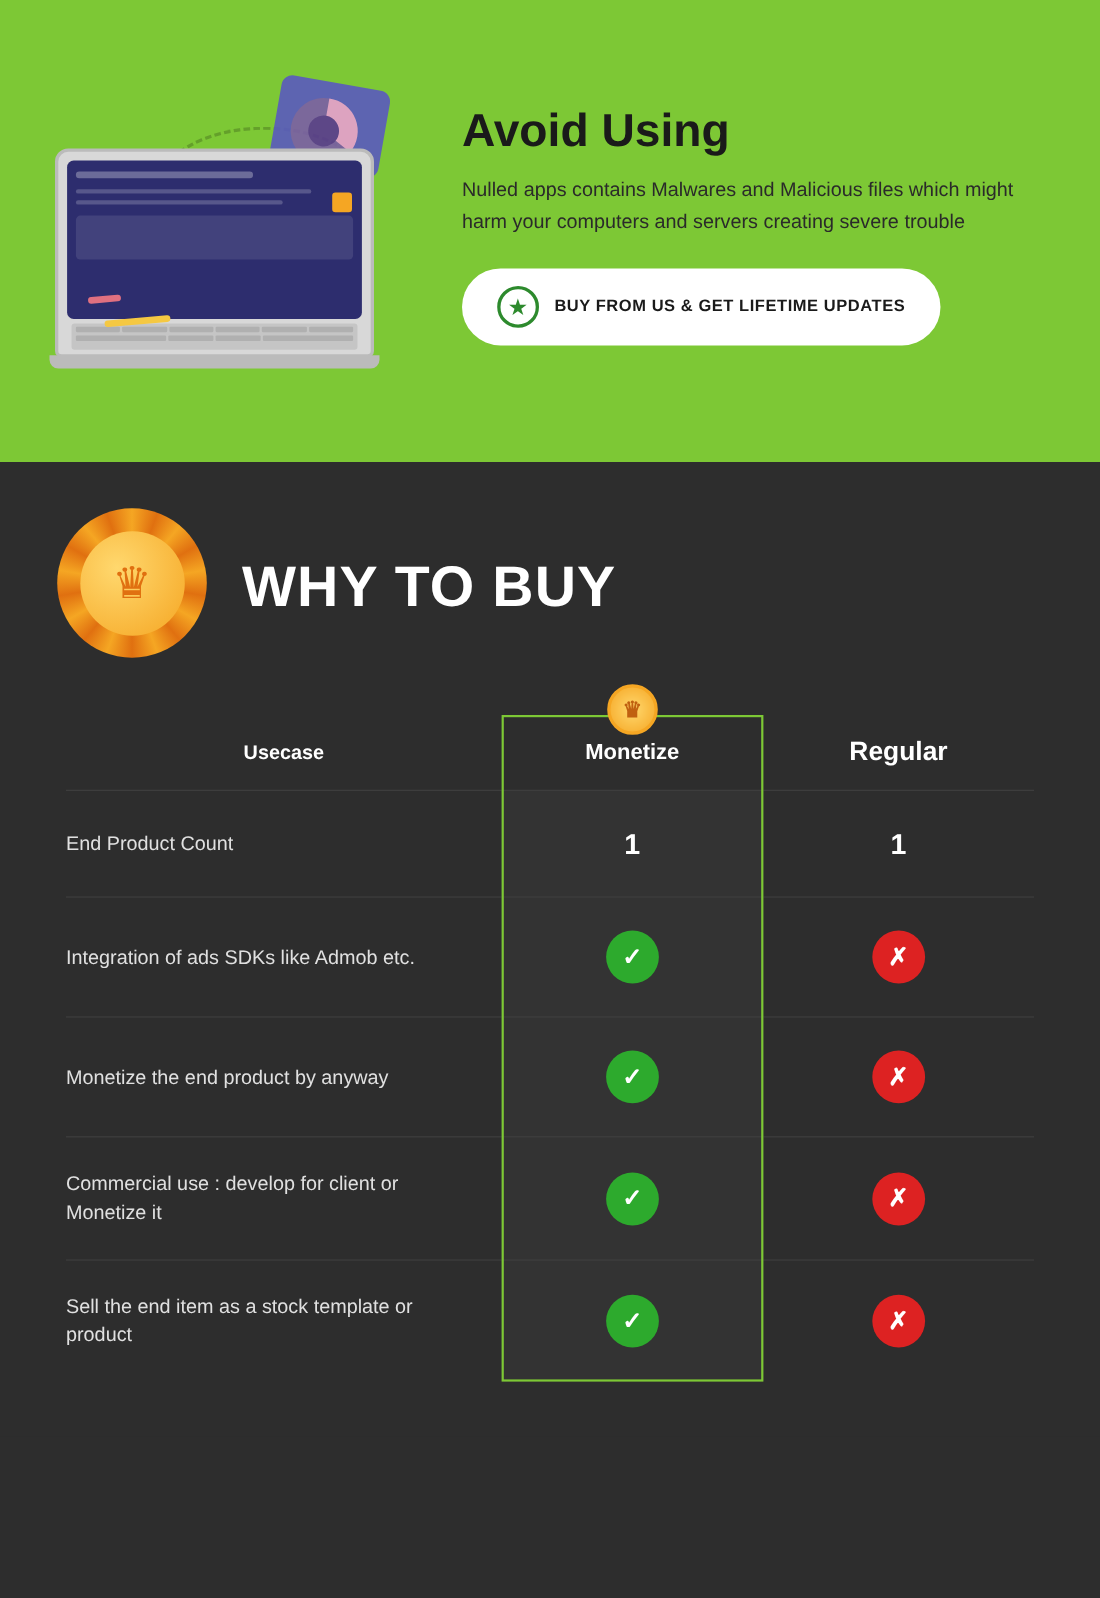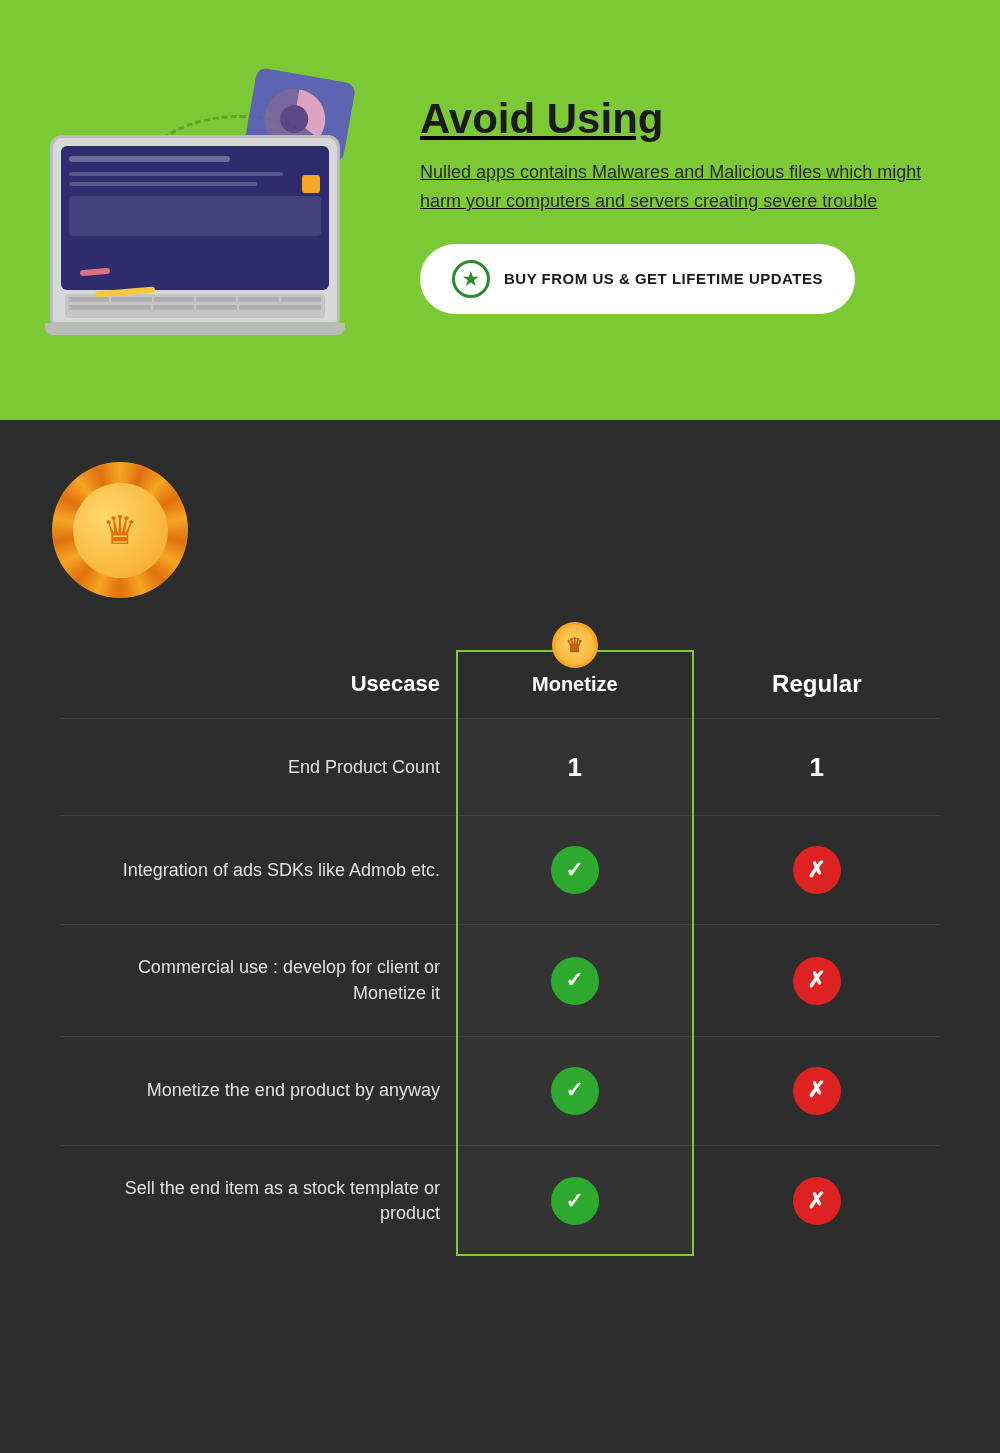--- a/index.html
+++ b/index.html
@@ -57,21 +57,20 @@
       width: 200px;
       height: 120px;
       border: 3px dashed rgba(0,0,0,0.2);
       border-radius: 50%;
       border-bottom-color: transparent;
       border-left-color: transparent;
     }
 
     .top-content {
       flex: 1;
-      text-decoration: underline;
     }
 
     .top-title {
       font-size: 42px;
       font-weight: 900;
       color: #1a1a1a;
       line-height: 1.1;
       margin-bottom: 16px;
     }
 
@@ -196,43 +195,43 @@
 
     .table-header-row th {
       padding: 20px 16px;
       font-size: 24px;
       font-weight: 700;
       color: white;
       text-align: center;
     }
 
     .table-header-row th:first-child {
-      text-align: right;
-      font-size: 22px;
+      text-align: center;
+      font-size: 18px;
     }
 
     .table-header-row th.extended-header {
       color: white;
       font-size: 20px;
     }
 
     .table-row {
       border-top: 1px solid #404040;
     }
 
     .table-row td {
       padding: 30px 16px;
       color: #e0e0e0;
       font-size: 18px;
       line-height: 1.4;
       vertical-align: middle;
     }
 
     .table-row td:first-child {
-      text-align: right;
+      text-align: left;
       padding-left: 0;
       margin-top: 35px;
     }
 
     .table-row td.center-cell {
       text-align: center;
       font-size: 26px;
       font-weight: 700;
       color: white;
     }
@@ -349,20 +348,21 @@
   <div class="why-header">
     <div class="medal-badge">
       <div class="medal-outer">
         <div class="medal-inner">
           <span class="crown-icon">♛</span>
         </div>
       </div>
     </div>
     <div>
       <div class="why-title">
+        <div>WHY TO BUY</div>
       </div>
     </div>
   </div>
 
   <div class="table-wrapper">
     <table class="license-table">
       <colgroup>
         <col class="col-usecase">
         <col class="col-extended">
         <col class="col-regular">
@@ -385,26 +385,26 @@
             <td>End Product Count</td>
             <td class="center-cell" style="background: rgba(255, 255, 255, 0.03);">1</td>
             <td class="center-cell">1</td>
           </tr>
           <tr class="table-row">
             <td>Integration of ads SDKs like Admob etc.</td>
             <td class="center-cell" style="background: rgba(255, 255, 255, 0.03);"><span class="check-circle">✓</span></td>
             <td class="center-cell"><span class="x-circle">✗</span></td>
           </tr>
           <tr class="table-row">
-            <td>Commercial use : develop for client or Monetize it</td>
+            <td>Monetize the end product by anyway</td>
             <td class="center-cell" style="background: rgba(255, 255, 255, 0.03);"><span class="check-circle">✓</span></td>
             <td class="center-cell"><span class="x-circle">✗</span></td>
           </tr>
           <tr class="table-row">
-            <td>Monetize the end product by anyway</td>
+            <td>Commercial use : develop for client or Monetize it</td>
             <td class="center-cell" style="background: rgba(255, 255, 255, 0.03);"><span class="check-circle">✓</span></td>
             <td class="center-cell"><span class="x-circle">✗</span></td>
           </tr>
           <tr class="table-row">
             <td>Sell the end item as a stock template or product</td>
             <td class="center-cell" style="background: rgba(255, 255, 255, 0.03);"><span class="check-circle">✓</span></td>
             <td class="center-cell"><span class="x-circle">✗</span></td>
           </tr>
         </tbody>
     </table>

